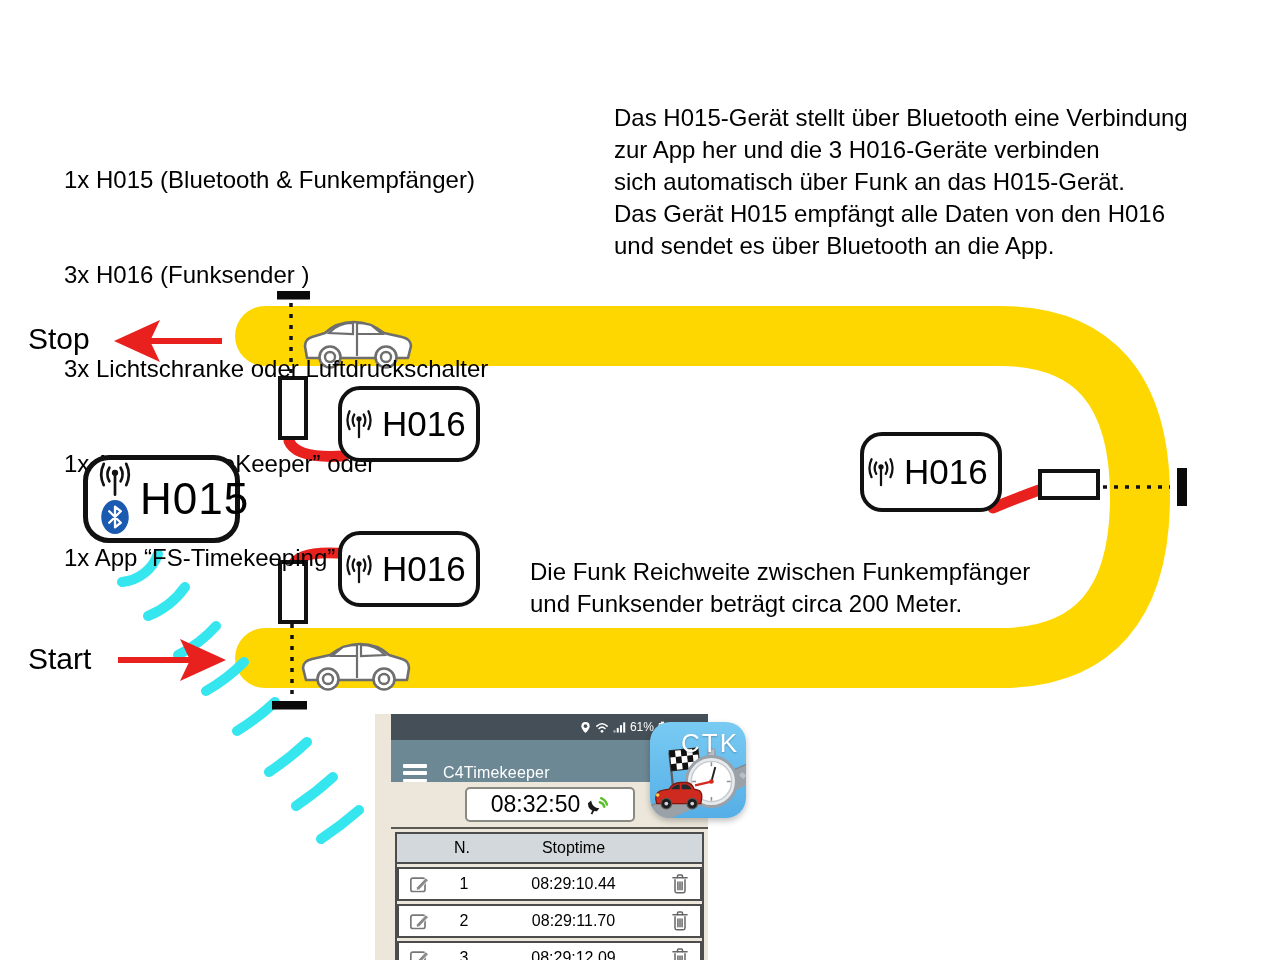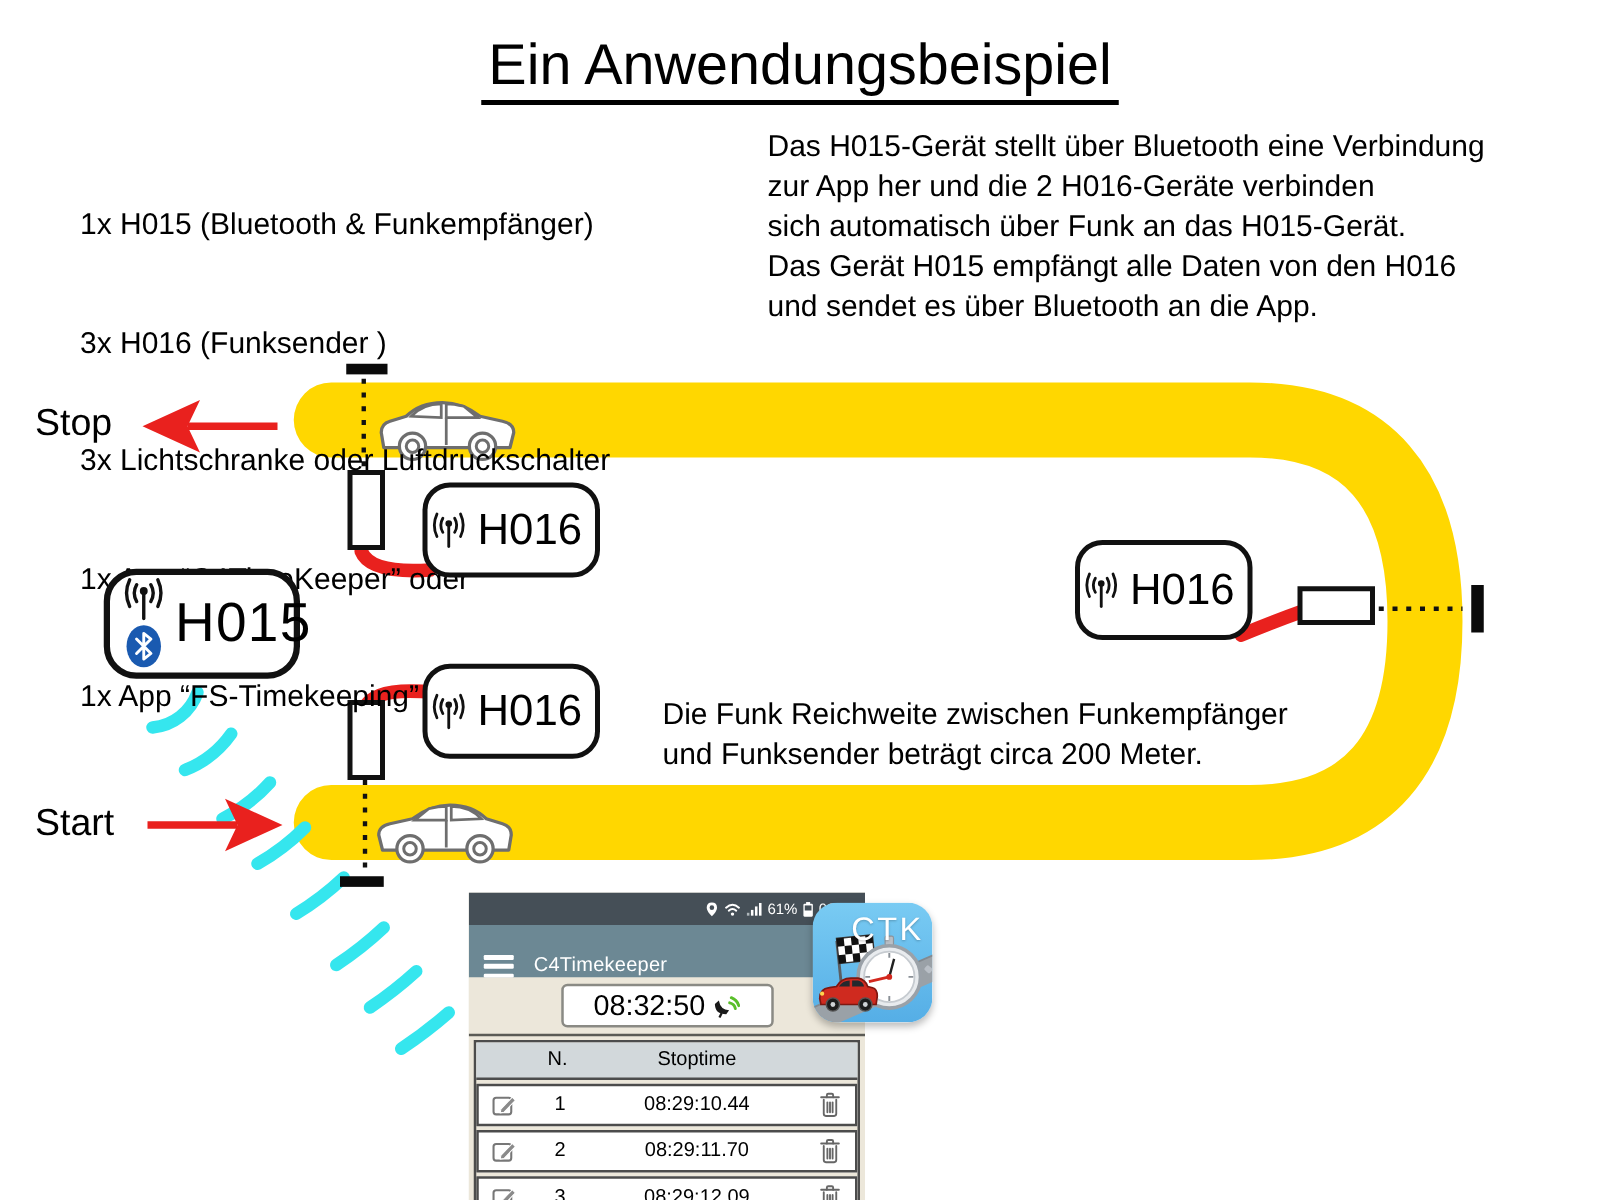--- a/index.html
+++ b/index.html
@@ -27,21 +27,21 @@
   .h015 .icons{display:flex;flex-direction:column;align-items:center;gap:0;}
   .h015 .name{font-size:44px;letter-spacing:1px;}
   .h016{width:142px;height:76px;}
   .h016 .name{font-size:35px;}
   .h016.top{left:338px;top:386px;}
   .h016.mid{left:338px;top:531px;}
   .h016.right{left:860px;top:432px;height:80px;}
 
   
   .phone{left:375px;top:714px;width:317px;height:246px;background:#ece7da;overflow:hidden;
-         font-family:"Liberation Sans", sans-serif;}
+         font-family:"Liberation Sans", sans-serif;padding-left:16px;}
   .statusbar{height:26px;background:#454f57;display:flex;align-items:center;justify-content:flex-end;
              gap:4px;padding:0 7px;color:#fff;font-size:12px;}
   .statusbar svg{flex:0 0 auto;}
   .appbar{height:42px;background:#6c8894;display:flex;align-items:flex-end;color:#fff;padding:0 12px;gap:16px;}
   .appbar .bar-title{font-size:16px;flex:1 1 auto;letter-spacing:.2px;}
   .burger{width:24px;height:18px;display:flex;flex-direction:column;justify-content:space-between;cursor:pointer;}
   .burger span{display:block;height:3.5px;background:#fff;border-radius:1px;}
   .clock-area{height:45px;display:flex;align-items:center;justify-content:center;
               border-bottom:2px solid #5a5a55;background:#ece7da;}
   .clock-box{width:166px;height:31px;background:#fff;border:2px solid #8a8a84;border-radius:5px;
@@ -116,34 +116,31 @@
     <path d="M993,508 Q1014,499 1042,489" fill="none" stroke="#E9211E" stroke-width="11" stroke-linecap="round"></path>
 
     <rect x="280" y="378" width="26" height="60" fill="#fff" stroke="#111" stroke-width="4"></rect>
     <rect x="280" y="562" width="26" height="60" fill="#fff" stroke="#111" stroke-width="4"></rect>
     <rect x="1040" y="471" width="58" height="27" fill="#fff" stroke="#111" stroke-width="4"></rect>
 
     <use href="#car" transform="translate(418,310) scale(-1,1)"></use>
     <use href="#car" transform="translate(296,632)"></use>
   </svg>
 
-  <div class="abs title-wrap">
-    <span class="page-title">Ein Anwendungsbeispiel</span>
-  </div>
 
   <div class="abs equip">
     <div>1x H015 (Bluetooth &amp; Funkempfänger)</div>
     <div>3x H016 (Funksender )</div>
     <div>3x Lichtschranke oder Luftdruckschalter</div>
     <div>1x App “C4TimeKeeper” oder</div>
     <div>1x App “FS-Timekeeping”</div>
   </div>
 
   <div class="abs desc">Das H015-Gerät stellt über Bluetooth eine Verbindung
-zur App her und die 2 H016-Geräte verbinden
+zur App her und die 3 H016-Geräte verbinden
 sich automatisch über Funk an das H015-Gerät.
 Das Gerät H015 empfängt alle Daten von den H016
 und sendet es über Bluetooth an die App.</div>
   <div class="abs range-note">Die Funk Reichweite zwischen Funkempfänger
 und Funksender beträgt circa 200 Meter.</div>
 
   <div class="abs lbl stop">Stop</div>
   <div class="abs lbl start">Start</div>
 
   <div class="abs dev h015">

